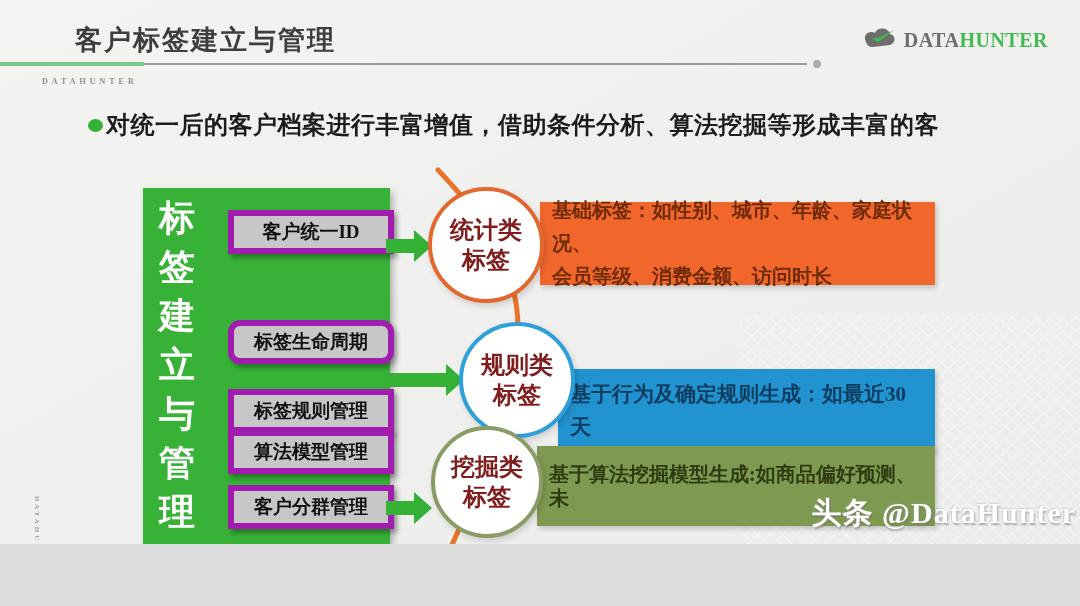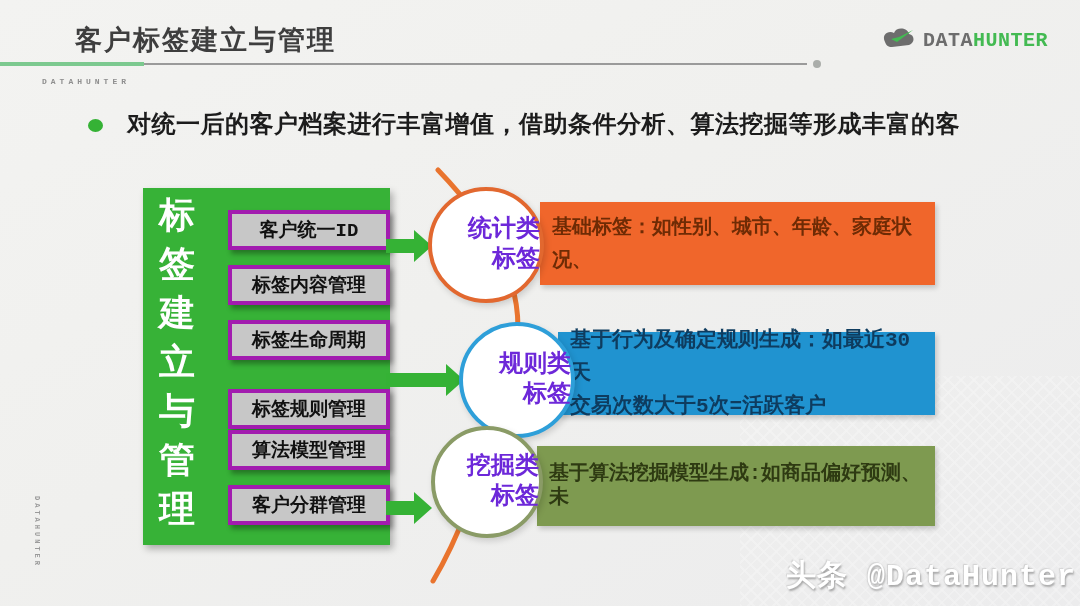--- a/index.html
+++ b/index.html
@@ -1,19 +1,19 @@
 <!DOCTYPE html>
 <html><head>
 <meta charset="utf-8">
 <style>
   html,body{margin:0;padding:0;background:#dcdcdc;}
   .slide{
-    position:relative;width:1080px;height:606px;overflow:hidden;
+    position:relative;width:1080px;height:544px;overflow:hidden;
     background:linear-gradient(150deg,#f3f3f1 0%,#f0f0ee 45%,#ececed 100%);
-    font-family:Liberation Mono, monospace;
+    font-family:Liberation Serif, serif;
   }
   .texture{position:absolute;right:0;bottom:0;width:340px;height:230px;opacity:.30;pointer-events:none;
     background:
       repeating-linear-gradient(45deg,rgba(255,255,255,.7) 0 2px,transparent 2px 9px),
       repeating-linear-gradient(-45deg,rgba(255,255,255,.7) 0 2px,transparent 2px 9px);}
   
   .title{position:absolute;left:75px;top:22px;font-size:27px;font-weight:bold;color:#3e3e3e;letter-spacing:2px;}
   .logo{position:absolute;right:32px;top:24px;display:flex;align-items:center;gap:7px;}
   .logo-text{font-size:20px;font-weight:bold;letter-spacing:.5px;}
   .logo-data{color:#6d6d6d;}
@@ -21,36 +21,36 @@
   .rule{position:absolute;left:0;top:62px;height:4px;width:100%;}
   .rule-green{position:absolute;left:0;top:0;width:144px;height:4px;background:#7CC98F;}
   .rule-gray{position:absolute;left:144px;top:1px;width:663px;height:2px;background:#9a9a9a;}
   .rule-dot{position:absolute;left:813px;top:-2px;width:8px;height:8px;border-radius:50%;background:#aaadaa;}
   .brand-caption{position:absolute;left:42px;top:77px;font-size:8px;font-weight:bold;color:#8f8f8f;letter-spacing:4px;}
   .side-caption{position:absolute;left:41px;top:496px;font-size:7px;font-weight:bold;color:#9a9a9a;
     letter-spacing:3px;transform:rotate(90deg);transform-origin:left top;}
   
   .bullet-row{position:absolute;left:88px;top:110px;display:flex;}
   .bullet-dot{width:15px;height:13px;border-radius:50%;background:#35B235;margin-top:9px;flex:0 0 auto;}
-  .bullet-text{margin-left:24px;font-size:24px;font-weight:bold;color:#1c1c1c;line-height:31px;letter-spacing:.5px;}
+  .bullet-text{margin-left:3px;font-size:24px;font-weight:bold;color:#1c1c1c;line-height:31px;letter-spacing:.5px;}
   
   .green-panel{position:absolute;left:143px;top:188px;width:247px;height:357px;background:#37B237;
     box-shadow:3px 4px 7px rgba(0,0,0,.28);}
   .v-title{position:absolute;left:5px;top:12px;width:58px;height:330px;display:flex;flex-direction:column;
     justify-content:space-between;align-items:center;color:#fff;font-size:36px;font-weight:bold;line-height:1;}
-  .panel-item{position:absolute;left:85px;width:154px;height:32px;background:#c7c7c7;border:4px solid #a21caf;
+  .panel-item{position:absolute;left:85px;width:154px;height:32px;background:#c7c7c7;border:6px solid #a21caf;
     box-shadow:3px 4px 5px rgba(0,0,0,.33);display:flex;align-items:center;justify-content:center;
     font-size:19px;font-weight:bold;color:#111;white-space:nowrap;}
-  .pi-0{top:22px;}.pi-1{top:77px;}.pi-2{top:132px;}.pi-3{top:201px;}.pi-4{top:242px;}.pi-5{top:297px;}
+  .pi-0{top:22px;}.pi-1{top:77px;}.pi-2{top:132px;border-radius:12px;}.pi-3{top:201px;}.pi-4{top:242px;}.pi-5{top:297px;}
   
   .connector-layer{position:absolute;left:0;top:0;pointer-events:none;}
   
   .tag-circle{position:absolute;background:#fff;border-radius:50%;border:4px solid #999;
-    display:flex;flex-direction:column;align-items:flex-end;justify-content:center;
-    font-size:24px;font-weight:bold;color:#6d28d9;line-height:30px;box-shadow:2px 3px 6px rgba(0,0,0,.15);}
+    display:flex;flex-direction:column;align-items:center;justify-content:center;
+    font-size:24px;font-weight:bold;color:#7f1d1d;line-height:30px;box-shadow:2px 3px 6px rgba(0,0,0,.15);}
   .circle-0{left:428px;top:187px;width:108px;height:108px;}
   .circle-1{left:459px;top:322px;width:108px;height:108px;}
   .circle-2{left:431px;top:426px;width:104px;height:104px;}
   
   .desc-box{position:absolute;color:#222;font-weight:bold;display:flex;flex-direction:column;
     justify-content:center;padding:0 12px;box-sizing:border-box;box-shadow:2px 3px 5px rgba(0,0,0,.18);}
   .desc-0{left:540px;top:202px;width:395px;height:83px;font-size:20px;line-height:33px;color:#6E2B05;}
   .desc-1{left:558px;top:332px;width:377px;height:83px;font-size:21px;line-height:33px;color:#0E3C5F;}
   .desc-2{left:537px;top:446px;width:398px;height:80px;font-size:20px;line-height:24px;color:#2E3A12;}
   
@@ -92,40 +92,39 @@
     <div class="v-title">
       <span>标</span>
       <span>签</span>
       <span>建</span>
       <span>立</span>
       <span>与</span>
       <span>管</span>
       <span>理</span>
     </div>
     <div class="panel-item pi-0">客户统一ID</div>
-    <div class="panel-item pi-1">标签内容管理</div>
     <div class="panel-item pi-2">标签生命周期</div>
     <div class="panel-item pi-3">标签规则管理</div>
     <div class="panel-item pi-4">算法模型管理</div>
     <div class="panel-item pi-5">客户分群管理</div>
   </div>
 
   <svg class="connector-layer" width="1080" height="606" viewBox="0 0 1080 606">
     <path d="M 438 170 C 515 250 532 315 508 385 C 488 443 472 515 433 581" fill="none" stroke="#E9742E" stroke-width="5" stroke-linecap="round"></path>
     <polygon fill="#35B235" points="386,239 414,239 414,230 432,246 414,262 414,253 386,253"></polygon>
     <polygon fill="#35B235" points="386,373 446,373 446,364 464,380 446,396 446,387 386,387"></polygon>
     <polygon fill="#35B235" points="386,501 414,501 414,492 432,508 414,524 414,515 386,515"></polygon>
   </svg>
 
   <div class="desc-box desc-0" style="background: rgb(240, 102, 43);">
     <div>基础标签：如性别、城市、年龄、家庭状况、</div>
+    <div>会员等级、消费金额、访问时长</div>
   </div>
-  <div class="desc-box desc-1" style="background: rgb(32, 147, 208);">
+  <div class="desc-box desc-1" style="background: rgb(32, 147, 208); margin-top: 37px;">
     <div>基于行为及确定规则生成：如最近30天</div>
-    <div>交易次数大于5次=活跃客户</div>
   </div>
   <div class="desc-box desc-2" style="background: rgb(126, 154, 80);">
     <div>基于算法挖掘模型生成:如商品偏好预测、未</div>
   </div>
 
   <div class="tag-circle circle-0" style="border-color: rgb(226, 104, 47);">
     <span>统计类</span>
     <span>标签</span>
   </div>
   <div class="tag-circle circle-1" style="border-color: rgb(46, 159, 217);">

